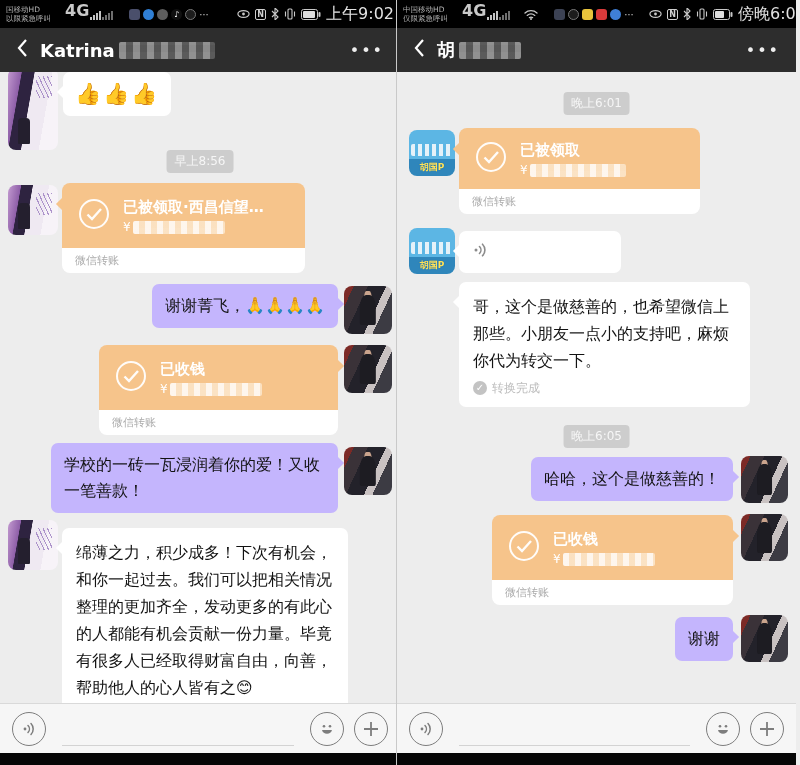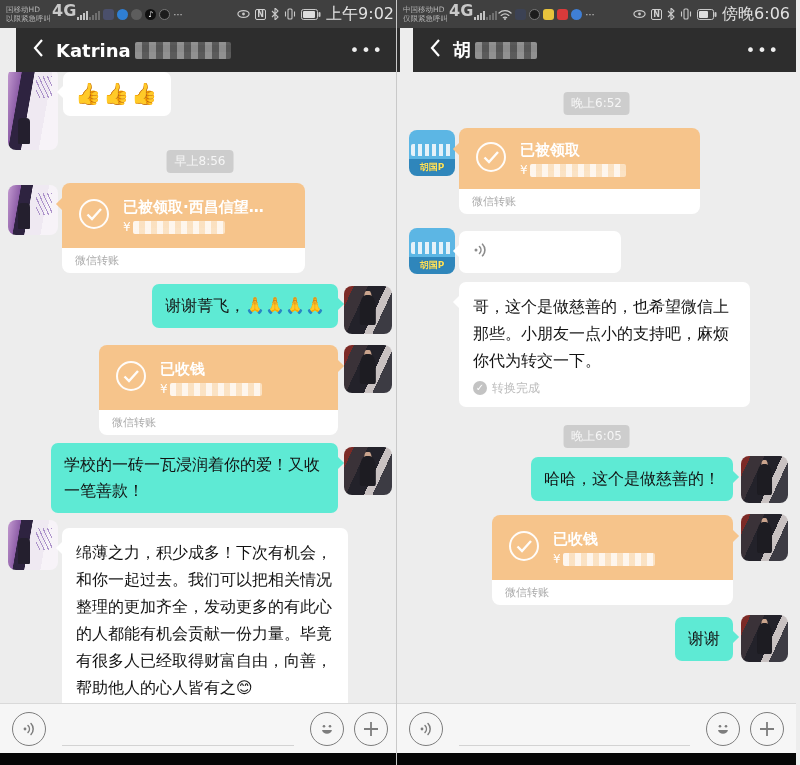--- a/index.html
+++ b/index.html
@@ -3,38 +3,38 @@
 <meta charset="utf-8">
 <style>
   * { box-sizing: border-box; margin: 0; padding: 0; }
   body { font-family: "DejaVu Sans", "Liberation Sans", sans-serif; background: #000; }
   #stage { position: relative; width: 800px; height: 765px; overflow: hidden; background: #ededed; }
   .screen { position: absolute; top: 0; width: 400px; height: 765px; overflow: hidden; }
   .screen.left  { left: 0; }
   .screen.right { left: 396px; border-left: 1px solid #c9c9c9; }
 
   
-  .statusbar { height: 28px; background: #404040; color: #c9c9c9; display: flex; align-items: center; padding: 0 6px; gap: 1px; justify-content: center; }
+  .statusbar { height: 28px; background: #000000; color: #c9c9c9; display: flex; align-items: center; padding: 0 6px; gap: 14px; }
   .carrier { font-size: 7.5px; line-height: 1.25; color: #b5b5b5; white-space: nowrap; }
   .sigs { display: flex; align-items: flex-end; gap: 1px; height: 11px; }
   .bars { display: inline-flex; align-items: flex-end; gap: 1px; }
   .bars i { width: 2px; background: #c3c3c3; display: inline-block; }
   .bars i:nth-child(1){height:3px}.bars i:nth-child(2){height:5px}.bars i:nth-child(3){height:7px}.bars i:nth-child(4){height:9px}
   .bars.dim i { background: #6f6f6f; }
   .appicons { display: flex; align-items: center; gap: 3px; margin-left: 2px; }
   .appicons .ai { width: 11px; height: 11px; border-radius: 3px; display: inline-block; }
   .appicons .ai.round { border-radius: 50%; }
   .dots3 { color: #c9c9c9; font-size: 10px; letter-spacing: 1px; }
   .sb-right { margin-left: auto; display: flex; align-items: center; gap: 5px; }
   .sb-time { font-size: 16px; color: #e2e2e2; white-space: nowrap; }
   .sb-ico { display: inline-flex; align-items: center; }
   .nfc { font-size: 8px; font-weight: bold; color: #cfcfcf; border: 1px solid #cfcfcf; border-radius: 2px; padding: 0 1px; line-height: 9px; }
 
   
-  .navbar { height: 44px; background: #2d2d2d; color: #fff; display: flex; align-items: center; padding: 0 16px; gap: 12px; margin-left: 16px; }
+  .navbar { height: 44px; background: #2d2d2d; color: #fff; display: flex; align-items: center; padding: 0 16px; gap: 12px; }
   .nav-title { font-size: 18px; font-weight: bold; display: flex; align-items: center; gap: 4px; }
   .nav-more { margin-left: auto; font-size: 16px; letter-spacing: 2px; color: #eee; cursor: pointer; }
 
   
   .chat { position: relative; height: 631px; background: #ededed; overflow: hidden; }
   .abs { position: absolute; }
 
   .chip { position: absolute; left: 50%; transform: translateX(-50%); background: #cdcdcd; color: #f6f6f6; font-size: 12px; padding: 3px 8px; border-radius: 4px; white-space: nowrap; }
 
   .avatar { position: absolute; border-radius: 8px; overflow: hidden; }
@@ -47,21 +47,21 @@
   .av-blue { background: linear-gradient(#5cb6e4 0 62%, #2f86bb 62% 100%); }
   .av-blue .crowd { position:absolute; left:2px; right:2px; top:14px; height:12px;
      background: repeating-linear-gradient(90deg, #f4f8fb 0 4px, transparent 4px 7px); border-radius:2px; opacity:.9; }
   .av-caption { position:absolute; left:0; right:0; bottom:2px; text-align:center; font-size:9px; font-weight:bold; color:#ffe35a; text-shadow:0 0 1px #1c5f8e; }
 
   .bubble { position: absolute; border-radius: 7px; font-size: 16px; line-height: 26px; color: #121212; padding: 9px 13px; }
   .bubble::before { content:""; position:absolute; top:15px; width:10px; height:10px; background:inherit; transform:rotate(45deg); }
   .bubble.tail-l::before { left:-4px; }
   .bubble.tail-r::before { right:-4px; }
   .bubble.white { background: #fff; }
-  .bubble.green { background: #5eead4; }
+  .bubble.green { background: #c4b5fd; }
   .sticker-bubble { font-size: 21px; line-height: 28px; padding: 8px 12px; letter-spacing: 2px; }
 
   
   .tcard { position: absolute; border-radius: 8px; overflow: visible; }
   .tcard .tmain { background: #f6c48b; border-radius: 8px 8px 0 0; display: flex; align-items: center; gap: 13px; padding: 14px 16px; position: relative; }
   .tcard.tail-l .tmain::before { content:""; position:absolute; left:-4px; top:16px; width:10px; height:10px; background:#f6c48b; transform:rotate(45deg); }
   .tcard.tail-r .tmain::before { content:""; position:absolute; right:-4px; top:16px; width:10px; height:10px; background:#f6c48b; transform:rotate(45deg); }
   .tcard .ttitle { color: #fff; font-size: 15px; font-weight: bold; line-height: 20px; white-space: nowrap; overflow: hidden; }
   .tcard .tamount { margin-top: 3px; display: flex; align-items: center; gap: 2px; color: #fff; font-size: 12px; }
   .tcard .tfooter { background: #fff; border-radius: 0 0 8px 8px; color: #ababab; font-size: 11px; padding: 5px 13px; }
@@ -311,21 +311,21 @@
             <path d="M10 2 L3 10 L10 18" fill="none" stroke="#fff" stroke-width="2.2"></path>
           </svg></span>
       <span class="nav-title">
           <span>胡</span>
           <span class="mosaic on-dark" style="width:62px;height:17px"></span>
         </span>
       <span class="nav-more">•••</span>
     </div>
 
     <div class="chat">
-      <div class="chip" style="top:20px">晚上6:52</div>
+      <div class="chip" style="top:20px">晚上6:01</div>
 
       <div class="avatar av-blue abs" style="left:12px; top:58px; width:46px; height:46px;">
           <span class="crowd"></span>
           <span class="av-caption">胡国P</span>
         </div>
       <div class="tcard tail-l abs" style="left:62px; top:56px; width:241px;">
         <div class="tmain" style="padding:12px 16px;">
           <span><svg width="32" height="32" viewBox="0 0 32 32">
                 <circle cx="16" cy="16" r="14" fill="none" stroke="rgba(255,255,255,.95)" stroke-width="2"></circle>
                 <path d="M9.5 16.5 L14 21 L23 11" fill="none" stroke="rgba(255,255,255,.95)" stroke-width="2.4"></path>

